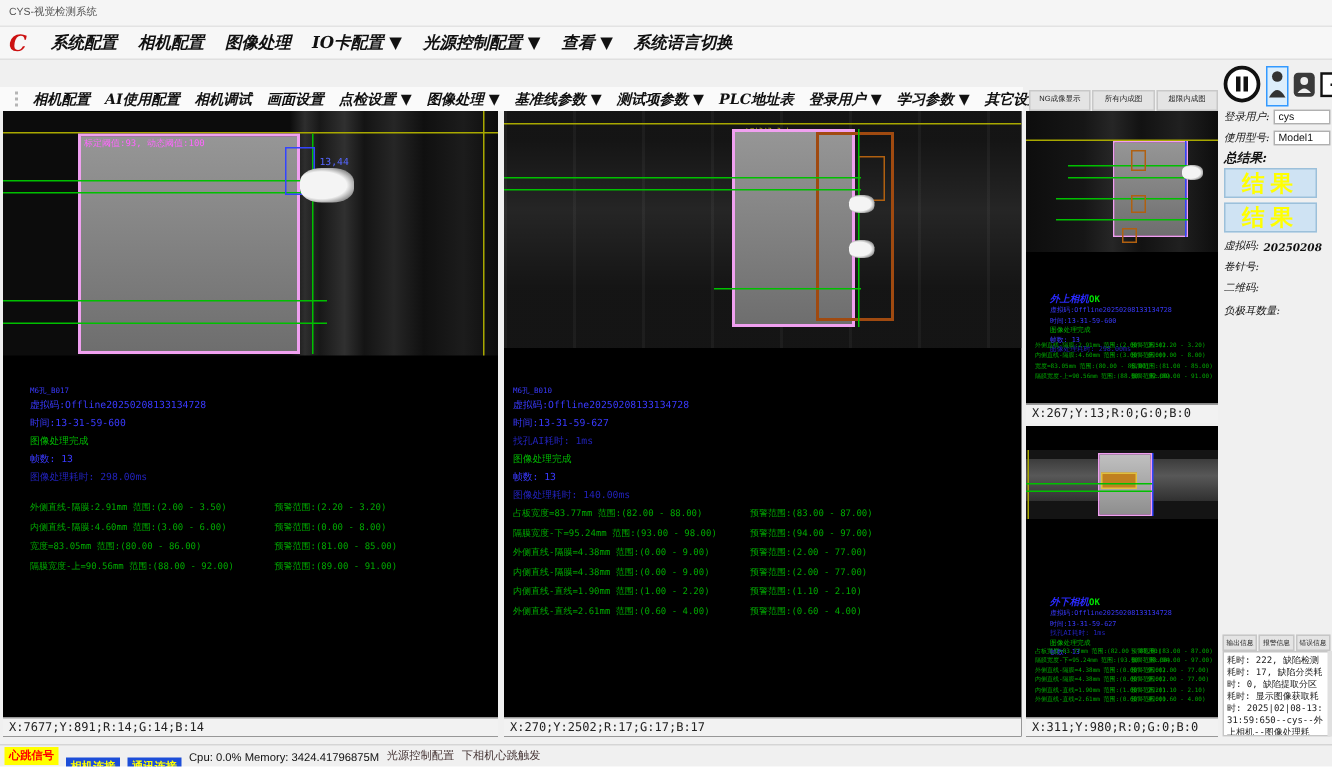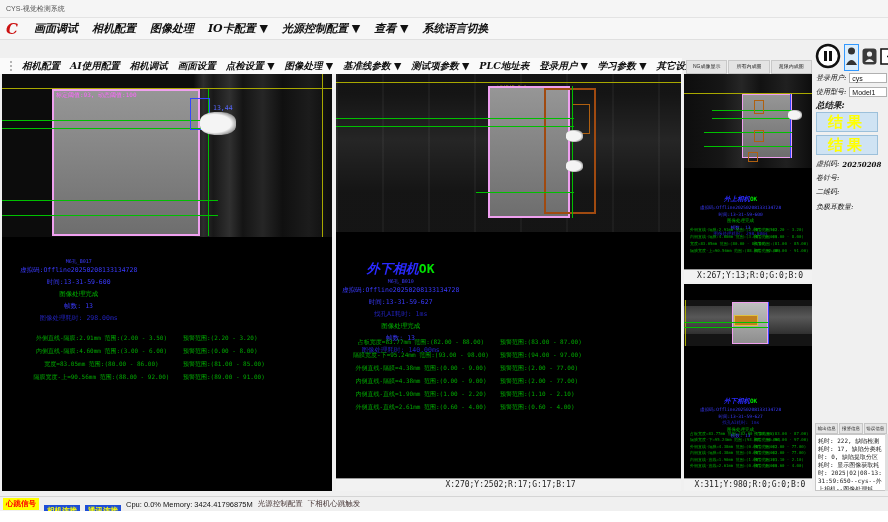--- a/index.html
+++ b/index.html
@@ -20,21 +20,21 @@
     border-bottom:1px solid #d8d8d8; background:#f0f0f0; }
   .tab-active { position:absolute; left:4px; top:2px; height:16px; padding:0 8px;
     background:#fdfdfd; border:1px solid #c8c8c8; border-bottom:none;
     font-size:8.5px; line-height:15px; color:#111; }
   #toolbar { position:absolute; left:0; top:58px; width:682px; height:16px;
     background:#fafafa; display:flex; align-items:center; gap:10px; padding-left:10px; }
   .grip { width:3px; height:10px; border-left:2px dotted #b5b5b5; }
   .titem { font:italic 600 9.5px "DejaVu Serif",serif; color:#111; white-space:nowrap; }
 
   
-  .panel { position:absolute; background:#000; overflow:hidden;text-align:center; }
+  .panel { position:absolute; background:#000; overflow:hidden; }
   #panelL { left:2px;  top:74px; width:330px; height:417px; }
   #panelM { left:336px; top:74px; width:345px; height:417px; }
   #rpanel1 { left:684px; top:74px;  width:128px; height:208px; }
   #rpanel2 { left:684px; top:284px; width:128px; height:207px; }
 
   .imgL { position:absolute; left:0; top:0; width:330px; height:163px;
     background:linear-gradient(90deg,#0c0c0c 0%,#0c0c0c 58%,#2e2e2e 61%,#181818 64%,#303030 69%,#141414 73%,#262626 79%,#101010 85%,#1c1c1c 93%,#0c0c0c 100%); }
   .imgM { position:absolute; left:0; top:0; width:345px; height:158px; background-color:#101010;
     background-image:repeating-linear-gradient(90deg,rgba(255,255,255,.04) 0 2px,transparent 2px 46px),
       linear-gradient(180deg,rgba(255,255,255,.02) 12%,rgba(255,255,255,.09) 42%,rgba(255,255,255,.02) 75%); }
@@ -121,21 +121,21 @@
 
 <div id="win">
 
   <div id="titlebar">
     <span>CYS-视觉检测系统</span>
   </div>
 
   <div id="menubar">
     <span class="logo">C</span>
     <div style="display:flex;gap:14px;">
-        <span class="mitem">画面调试</span>
+        <span class="mitem">系统配置</span>
         <span class="mitem">相机配置</span>
         <span class="mitem">图像处理</span>
         <span class="mitem">IO卡配置 ▼</span>
         <span class="mitem">光源控制配置 ▼</span>
         <span class="mitem">查看 ▼</span>
         <span class="mitem">系统语言切换</span>
       </div>
   </div>
 
 
@@ -191,38 +191,38 @@
       </div>
         <div class="mrow">
         <span class="mcell">宽度=83.05mm 范围:(80.00 - 86.00)</span>
         <span class="wcell">预警范围:(81.00 - 85.00)</span>
       </div>
         <div class="mrow">
         <span class="mcell">隔膜宽度-上=90.56mm 范围:(88.00 - 92.00)</span>
         <span class="wcell">预警范围:(89.00 - 91.00)</span>
       </div>
       </div>
+    <div class="coord">X:7677;Y:891;R:14;G:14;B:14</div>
   </div>
 
   <div id="panelM" class="panel">
     <div class="imgM">
       <div class="hl yellow" style="left:0;top:8px;width:345px;"></div>
       <div class="ovl-yellowtxt" style="left:160px;top:10px;">AI找线成功</div>
       <div class="cell" style="left:152px;top:12px;width:82px;height:132px;"></div>
       <div style="position:absolute;left:208px;top:14px;width:52px;height:126px;border:2px solid #a04a10;"></div>
       <div class="obox" style="left:236px;top:30px;width:18px;height:30px;"></div>
       <div class="hl green" style="left:0;top:44px;width:238px;"></div>
       <div class="hl green" style="left:0;top:52px;width:238px;"></div>
       <div class="hl green" style="left:140px;top:118px;width:98px;"></div>
       <div class="vl green" style="left:236px;top:12px;height:132px;"></div>
       <div class="blob" style="left:230px;top:56px;width:17px;height:12px;"></div>
       <div class="blob" style="left:230px;top:86px;width:17px;height:12px;"></div>
     </div>
     <div class="info" style="left:6px;top:184px;">
-      <div><span class="ttl">外下相机</span><span class="ok">OK</span></div>
       <div class="sub c-blue">M6孔_B010</div>
       <div class="iline c-blue">虚拟码:Offline20250208133134728</div>
       <div class="iline c-blue">时间:13-31-59-627</div>
       <div class="iline c-navy">找孔AI耗时: 1ms</div>
       <div class="iline c-green">图像处理完成</div>
       <div class="iline c-blue">帧数: 13</div>
       <div class="iline c-navy">图像处理耗时: 140.00ms</div>
     </div>
     <div class="mrows" style="left:6px;top:262px;">
         <div class="mrow">

